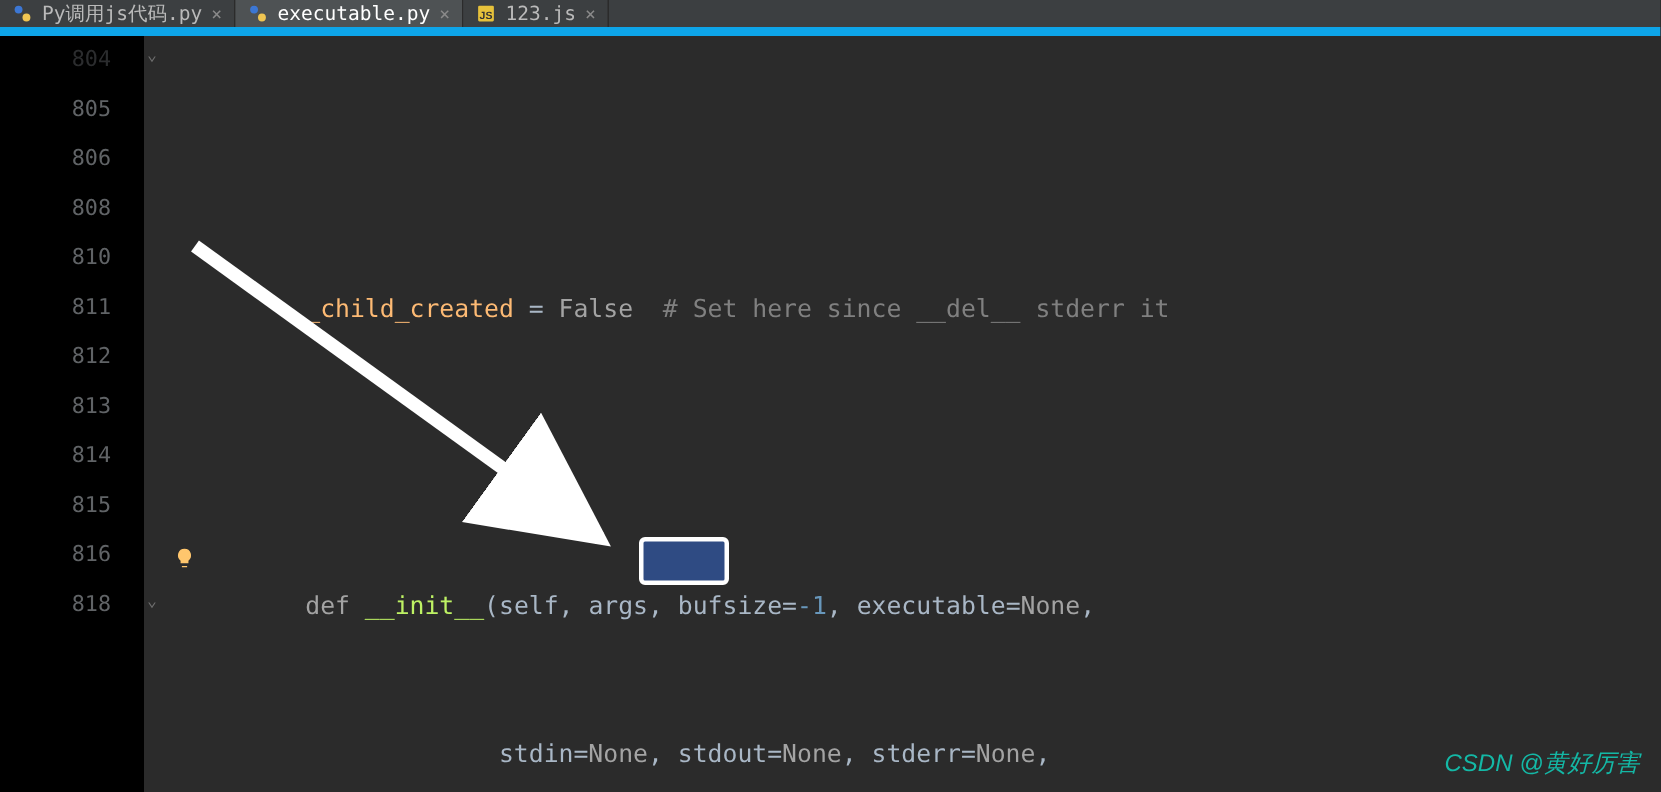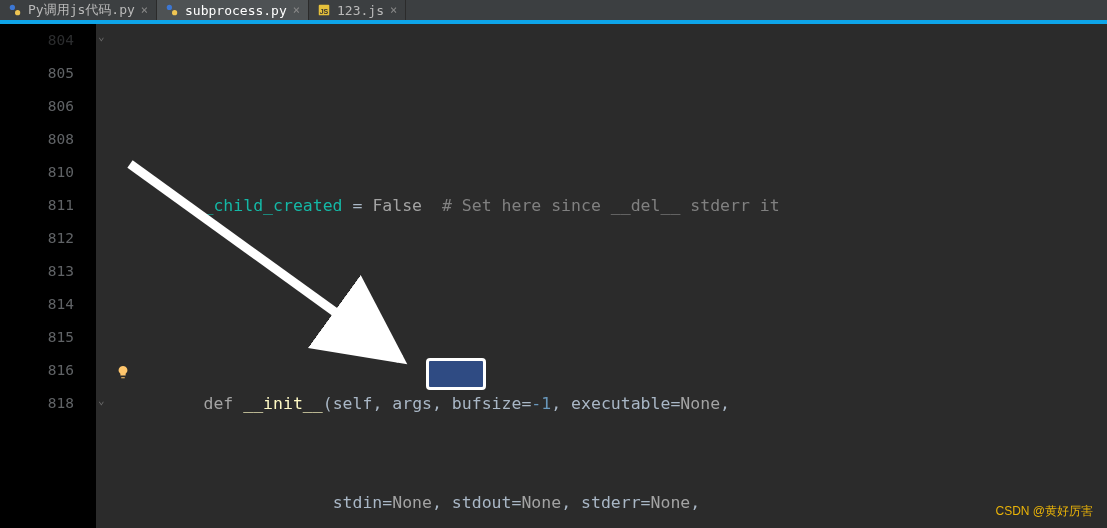--- a/index.html
+++ b/index.html
@@ -9,21 +9,21 @@
     font-size: 16px;
     color: #a9b7c6;
     width: 1107px;
     height: 528px;
     overflow: hidden;
     position: relative;
   }
   .tab-bar {
     display: flex;
     background: #3c3f41;
-    border-bottom: 4px solid #0ea5e9;
+    border-bottom: 6px solid #0ea5e9;
     height: 24px;
   }
   .tab {
     display: flex;
     align-items: center;
     padding: 0 8px;
     gap: 6px;
     font-size: 13px;
     color: #bababa;
     border-right: 1px solid #2b2b2b;
@@ -87,45 +87,46 @@
     font-size: 11px;
   }
   .code {
     padding-left: 28px;
     font-size: 16.5px;
     line-height: 33px;
     white-space: pre;
   }
   .code .line { height: 33px; }
   .kw { color: #a3a3a3; }
-  .dunder { color: #fef9c3; }
-  .param { color: #14b8a6; }
+  .dunder { color: #bef264; }
+  .param { color: #fdba74; }
   .num { color: #6897bb; }
   .cmt { color: #808080; }
   .highlight-box {
     position: absolute;
     border: 3px solid #ffffff;
     border-radius: 4px;
     background: rgba(51,102,204,0.55);
     z-index: 5;
     pointer-events: none;
   }
   .arrow {
     position: absolute;
     z-index: 6;
     pointer-events: none;
   }
   .watermark {
     position: absolute;
     right: 14px;
     bottom: 8px;
-    font-size: 12px;
-    color: #eab308;
+    font-size: 16px;
+    color: #14b8a6;
     font-family: sans-serif;
     z-index: 10;
+    font-style: italic;
   }
 </style>
 </head>
 <body>
 
 <div class="tab-bar">
   <div class="tab">
     <span class="file-icon">
       <svg viewBox="0 0 16 16">
           <circle cx="5" cy="5" r="3" fill="#3c77d4"></circle>
@@ -135,21 +136,21 @@
     <span>Py调用js代码.py</span>
     <span class="close">×</span>
   </div>
   <div class="tab active">
     <span class="file-icon">
       <svg viewBox="0 0 16 16">
           <circle cx="5" cy="5" r="3" fill="#3c77d4"></circle>
           <circle cx="11" cy="11" r="3" fill="#f0c552"></circle>
         </svg>
     </span>
-    <span>subprocess.py</span>
+    <span>executable.py</span>
     <span class="close">×</span>
   </div>
   <div class="tab">
     <span class="file-icon">
       <svg viewBox="0 0 16 16">
           <rect x="2" y="2" width="12" height="12" fill="#e6c13b" rx="1"></rect>
           <text x="8" y="12" font-size="8" fill="#333" text-anchor="middle" font-family="sans-serif" font-weight="bold">JS</text>
         </svg>
     </span>
     <span>123.js</span>

